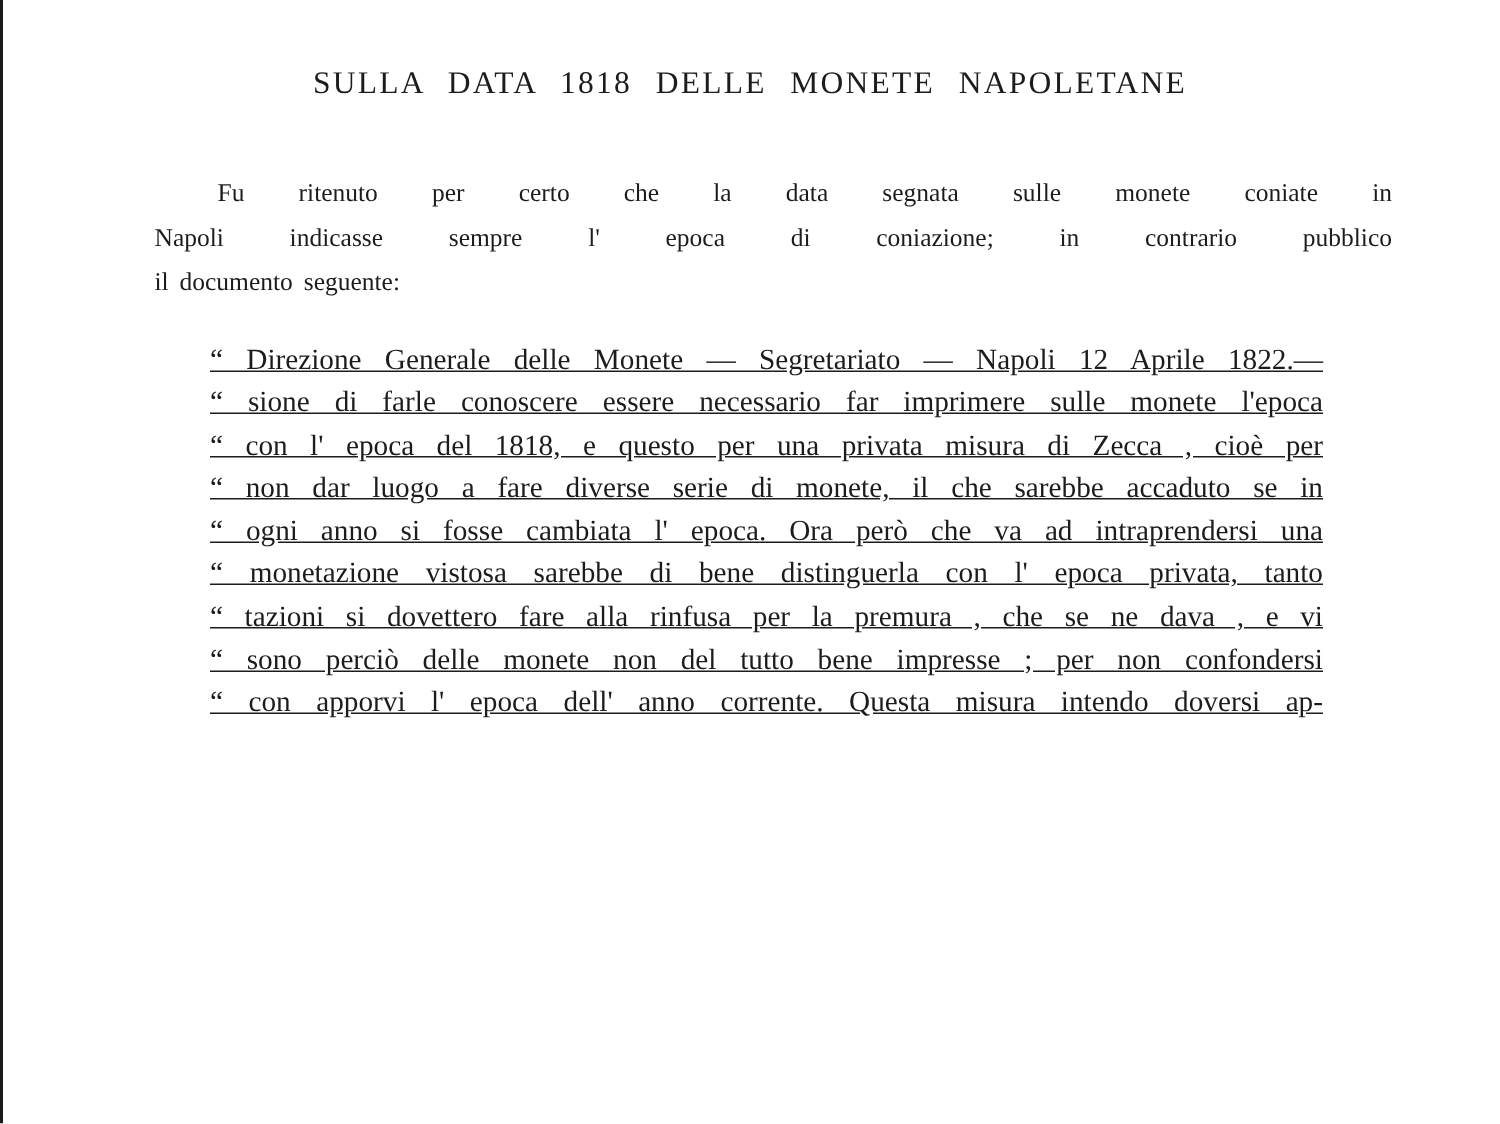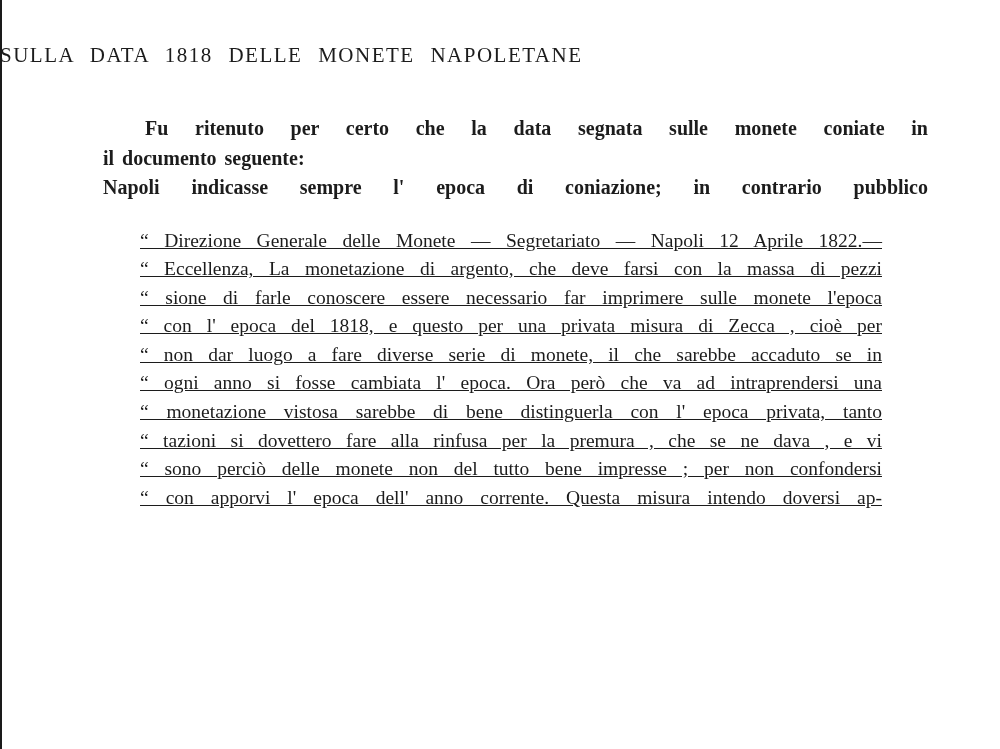--- a/index.html
+++ b/index.html
@@ -18,33 +18,32 @@
   .scan-edge {
     position: absolute;
     left: 0;
     top: 0;
     width: 2px;
     height: 100%;
     background: #1a1a1a;
   }
   .title {
     margin: 42px 0 0 0;
-    text-align: left;
+    text-align: center;
     font-size: 21px;
     font-weight: normal;
     letter-spacing: 1.5px;
     word-spacing: 9px;
     line-height: 26px;
   }
   .intro {
     margin: 46px 72px 0 103px;
-    font-size: 20px;
+    font-size: 17px;
     line-height: 29.5px;
     word-spacing: 3px;
-    font-weight: bold;
   }
   .doc {
     margin: 24px 118px 0 140px;
     font-size: 19.5px;
     line-height: 28.6px;
     word-spacing: 2px;
     text-decoration: underline;
   }
   .line {
     white-space: nowrap;
@@ -61,27 +60,26 @@
 </head>
 <body>
 
 <div class="page">
   <div class="scan-edge"></div>
 
   <h1 class="title">SULLA DATA 1818 DELLE MONETE NAPOLETANE</h1>
 
   <div class="intro">
     <div class="line justify indent">Fu ritenuto per certo che la data segnata sulle monete coniate in</div>
+    <div class="line justify">Napoli indicasse sempre l' epoca di coniazione; in contrario pubblico</div>
     <div class="line">il documento seguente:</div>
-    <div class="line justify">Napoli indicasse sempre l' epoca di coniazione; in contrario pubblico</div>
   </div>
 
   <div class="doc">
     <div class="line justify">“ Direzione Generale delle Monete — Segretariato — Napoli 12 Aprile 1822.—</div>
-    <div class="line justify">“ Eccellenza, La monetazione di argento, che deve farsi con la massa di pezzi</div>
     <div class="line justify">“ sione di farle conoscere essere necessario far imprimere sulle monete l'epoca</div>
     <div class="line justify">“ con l' epoca del 1818, e questo per una privata misura di Zecca , cioè per</div>
     <div class="line justify">“ non dar luogo a fare diverse serie di monete, il che sarebbe accaduto se in</div>
     <div class="line justify">“ ogni anno si fosse cambiata l' epoca. Ora però che va ad intraprendersi una</div>
     <div class="line justify">“ monetazione vistosa sarebbe di bene distinguerla con l' epoca privata, tanto</div>
     <div class="line justify">“ tazioni si dovettero fare alla rinfusa per la premura , che se ne dava , e vi</div>
     <div class="line justify">“ sono perciò delle monete non del tutto bene impresse ; per non confondersi</div>
     <div class="line justify">“ con apporvi l' epoca dell' anno corrente. Questa misura intendo doversi ap-</div>
   </div>
 </div>

